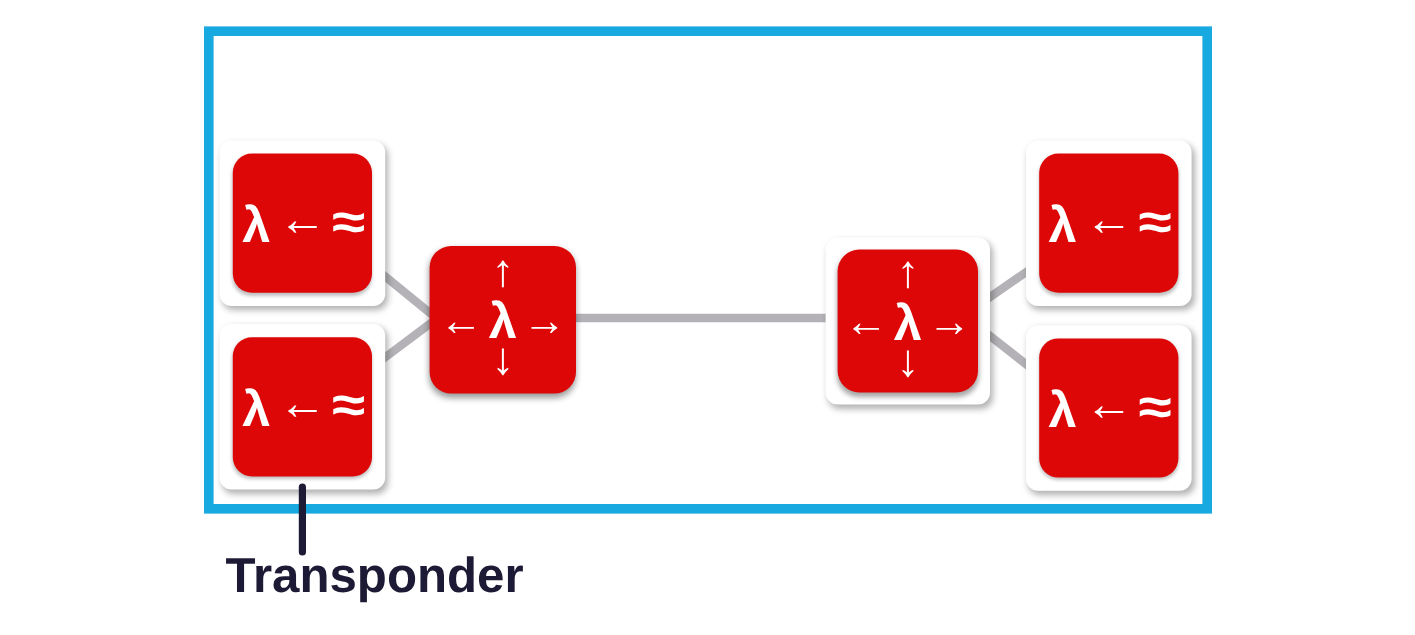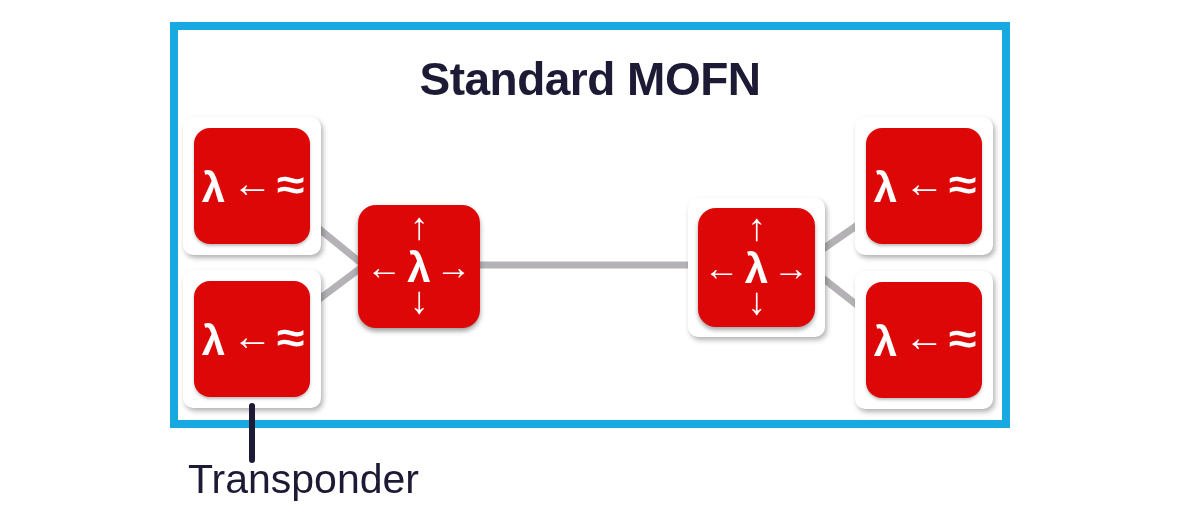--- a/index.html
+++ b/index.html
@@ -72,39 +72,38 @@
   .ols{
     position:absolute;left:490px;top:314px;width:200px;text-align:center;
     font-size:44px;font-weight:600;z-index:2;
   }
   
   .pointer-line{
     position:absolute;left:249px;top:403px;width:6px;height:60px;
     background:var(--text-navy);border-radius:3px;z-index:3;
   }
   .transponder-label{
-    position:absolute;left:188px;top:456px;font-size:41px;font-weight:400;z-index:2;
+    position:absolute;left:188px;top:456px;font-size:41px;font-weight:700;z-index:2;
   }
 </style>
 </head>
 <body>
 
 <div class="stage">
 
   <svg class="connectors" width="1179" height="529" viewBox="0 0 1179 529">
     <line x1="318" y1="228" x2="366" y2="267"></line>
     <line x1="318" y1="300" x2="366" y2="264"></line>
     <line x1="470" y1="265" x2="700" y2="265"></line>
     <line x1="820" y1="251" x2="862" y2="222"></line>
     <line x1="820" y1="276" x2="862" y2="309"></line>
   </svg>
 
   <div class="frame"></div>
 
-  <div class="title">Standard MOFN</div>
 
   <div class="t-node" id="t-lt">
     <div class="t-red">
       <span class="g-lam">λ</span>
       <span class="g-arrow">←</span>
       <span class="g-wave">≈</span>
     </div>
   </div>
   <div class="t-node" id="t-lb">
     <div class="t-red">

